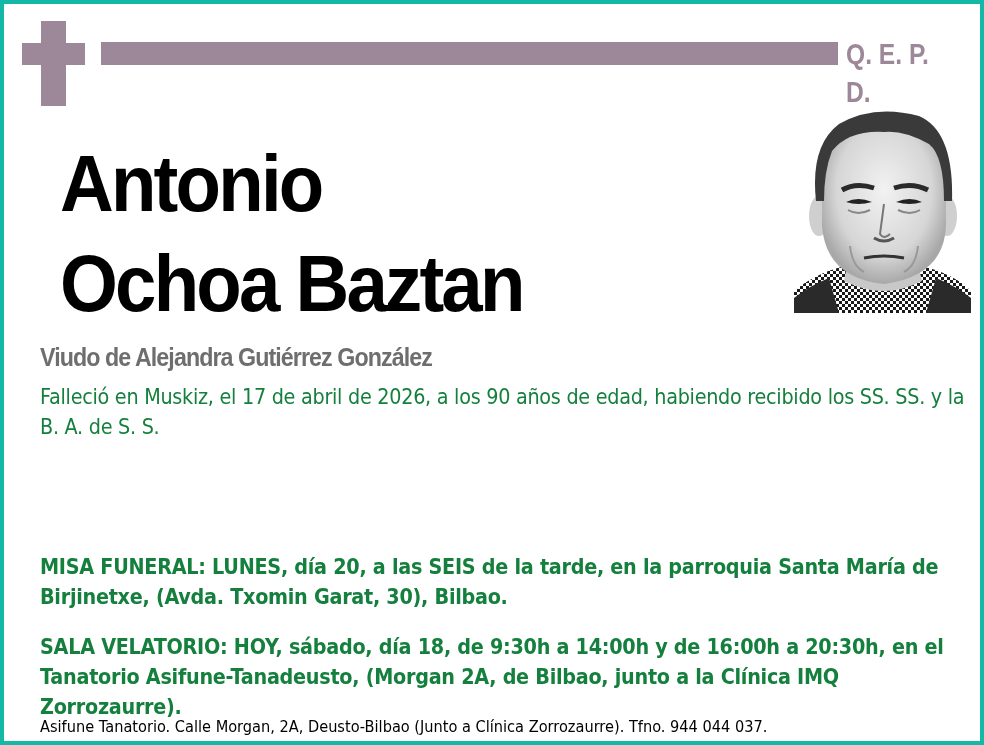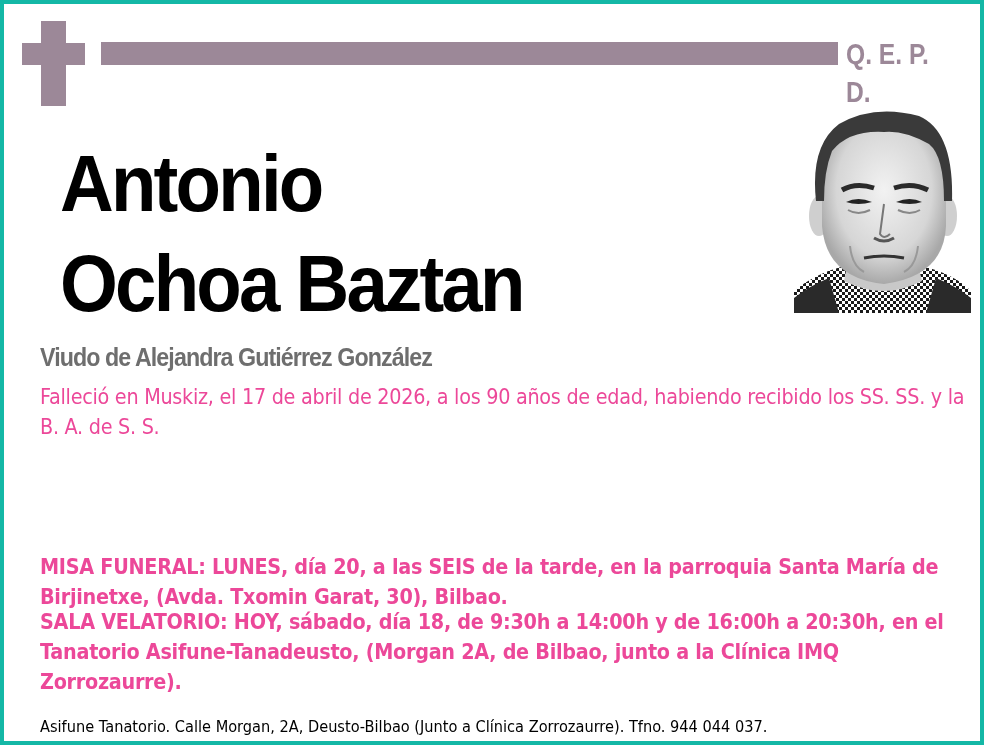--- a/index.html
+++ b/index.html
@@ -54,28 +54,28 @@
       position: absolute; left: 36px; top: 337px;
       font-family: "Liberation Sans", sans-serif;
       font-weight: bold; font-size: 25px; line-height: 32px;
       color: #6e6e6e; letter-spacing: -1px;
       transform: scaleX(0.93); transform-origin: left center;
     }
 
     .body-text {
       position: absolute; left: 36px; width: 930px;
       font-family: "DejaVu Sans", sans-serif;
-      font-size: 21px; line-height: 30px; color: #ec4899;
+      font-size: 21px; line-height: 30px; color: #15803d;
       letter-spacing: -0.3px;
     }
     .body-text .inner { transform: scaleX(0.915); transform-origin: left top; width: 1020px; }
     .p1 { top: 378px; }
     .p2 { top: 450px; }
     .p3 { top: 548px; font-weight: bold; }
-    .p4 { top: 603px; font-weight: bold; }
+    .p4 { top: 628px; font-weight: bold; }
 
     .footer {
       position: absolute; left: 36px; top: 711px;
       font-family: "DejaVu Sans", sans-serif;
       font-size: 16px; line-height: 24px; color: #000;
     }
     .footer .inner { transform: scaleX(0.91); transform-origin: left top; width: 1000px; white-space: nowrap; }
   </style>
 </head>
 <body>

